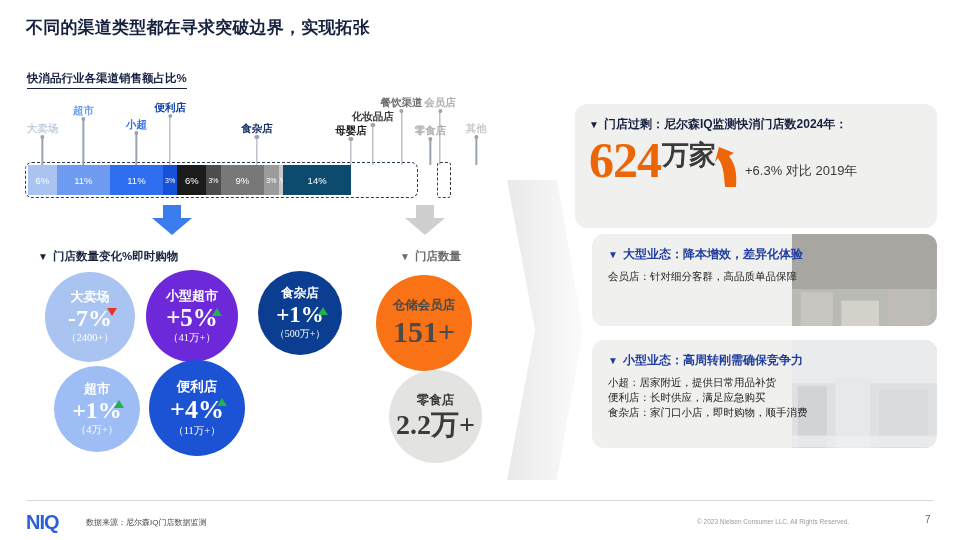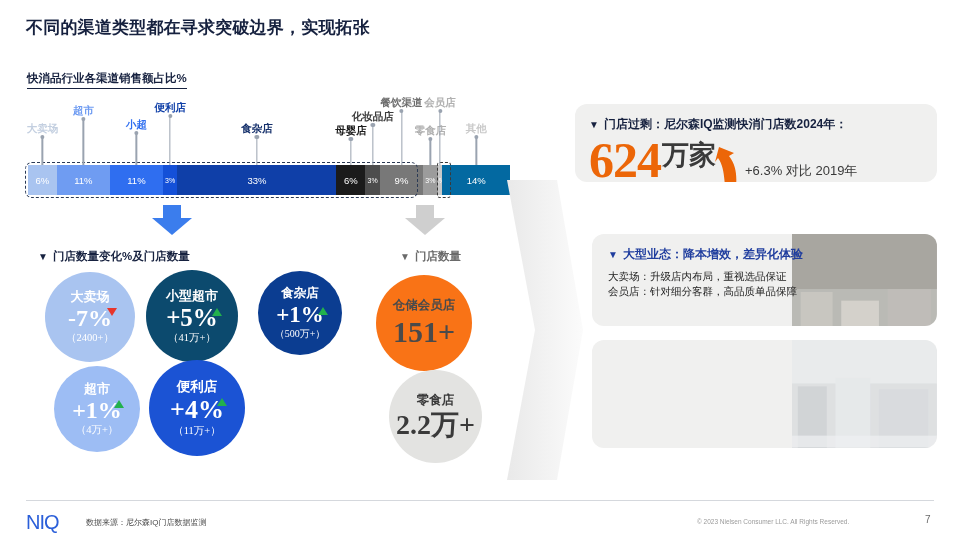--- a/index.html
+++ b/index.html
@@ -115,21 +115,21 @@
   }
   #kpi-unit { font-size: 27px; font-weight: bold; color: #3a3a3a; }
   #kpi-delta { font-size: 13px; color: #3a3a3a; white-space: nowrap; }
 
   
   #footer-rule {
     position: absolute; left: 26px; top: 500px; width: 908px; height: 1px; background: #d5d8dd;
   }
   #niq-logo {
     position: absolute; left: 26px; top: 511px;
-    font-size: 20px; font-weight: normal; color: #2b5fd9; letter-spacing: -1px;
+    font-size: 20px; font-weight: bold; color: #2b5fd9; letter-spacing: -1px;
     font-family: "Liberation Sans", sans-serif;
   }
   #source-note { position: absolute; left: 86px; top: 517px; font-size: 8px; color: #4a4a4a; text-align: center; }
   #copyright { position: absolute; left: 697px; top: 518px; font-size: 6.5px; color: #9b9b9b; }
   #page-num { position: absolute; left: 925px; top: 514px; font-size: 10px; color: #6a6a6a; }
 </style>
 </head>
 <body>
 
 <div id="slide-title">不同的渠道类型都在寻求突破边界，实现拓张</div>
@@ -142,39 +142,36 @@
       </div>
       <div class="bar-seg" style="width: 53.02px; background: rgb(111, 156, 242);">
         <span>11%</span>
       </div>
       <div class="bar-seg" style="width: 53.02px; background: rgb(47, 110, 240);">
         <span>11%</span>
       </div>
       <div class="bar-seg tiny" style="width: 14.46px; background: rgb(20, 80, 216);">
         <span>3%</span>
       </div>
-      <div class="bar-seg" style="width: 159.06px; background: rgb(15, 63, 168);">
-        <span>33%</span>
-      </div>
       <div class="bar-seg" style="width: 28.92px; background: rgb(27, 27, 27);">
         <span>6%</span>
       </div>
       <div class="bar-seg tiny" style="width: 14.46px; background: rgb(77, 77, 77);">
         <span>3%</span>
       </div>
       <div class="bar-seg" style="width: 43.38px; background: rgb(120, 120, 120);">
         <span>9%</span>
       </div>
       <div class="bar-seg tiny" style="width: 14.46px; background: rgb(156, 156, 156);">
         <span>3%</span>
       </div>
       <div class="bar-seg tiny" style="width: 4.82px; background: rgb(201, 201, 201);">
         <span>1%</span>
       </div>
-      <div class="bar-seg" style="width: 67.48px; background: #0369a1;">
+      <div class="bar-seg" style="width: 67.48px; background: #0c4a6e;">
         <span>14%</span>
       </div>
     </div>
   <div id="bar-dashed-outline"></div>
   <div id="bar-dashed-member"></div>
 <div class="bar-label" style="left: 14.46px; top: 26px; color: rgb(195, 207, 224);">大卖场</div>
     <div class="leader" style="left: 14.46px; top: 41px; height: 28px;"></div>
     <div class="bar-label" style="left: 55.43px; top: 8px; color: rgb(111, 156, 242);">超市</div>
     <div class="leader" style="left: 55.43px; top: 23px; height: 46px;"></div>
     <div class="bar-label" style="left: 108.45px; top: 22px; color: rgb(47, 110, 240);">小超</div>
@@ -200,21 +197,21 @@
 <div class="down-arrow" style="left:152px;top:205px;">
   <div class="shaft" style="background:#3b7ded;"></div>
   <div class="head" style="border-top-color:#3b7ded;"></div>
 </div>
 <div class="down-arrow" style="left:405px;top:205px;">
   <div class="shaft" style="background:#cfcfcf;"></div>
   <div class="head" style="border-top-color:#cfcfcf;"></div>
 </div>
 
 <div class="sec-head" style="left:38px;top:249px;color:#16213f;">
-  <span class="tri">▼</span><span>门店数量变化%及门店数量</span>
+  <span class="tri">▼</span><span>门店数量变化%即时购物</span>
 </div>
 <div class="sec-head" style="left:400px;top:249px;color:#6a6a6a;">
   <span class="tri">▼</span><span>门店数量</span>
 </div>
 
 <svg id="connector" viewBox="0 0 80 300">
   <defs>
     <linearGradient id="cg" x1="0" y1="0" x2="1" y2="0">
       <stop offset="0%" stop-color="#e9e9e9"></stop>
         <stop offset="100%" stop-color="#fbfbfb"></stop>
@@ -223,21 +220,21 @@
   <path d="M2,0 L52,0 L78,150 L52,300 L2,300 L30,150 Z" fill="url(#cg)"></path>
 </svg>
 
 <div id="bubble-layer">
     <div class="bubble" style="left: 45px; top: 272px; width: 90px; height: 90px; background: rgb(169, 196, 240); color: rgb(255, 255, 255);">
       <div class="bname" style="font-size:13px;margin-bottom:3px;">大卖场</div>
       <div class="bval" style="font-size:24px;margin-bottom:3px;font-family:'Liberation Serif',serif;">-7%</div>
       <div class="bsub" style="font-size:10.5px;font-family:'Liberation Serif',serif;">（2400+）</div>
       <div class="tri-dn" style="left: 62px; top: 36px;"></div>
     </div>
-    <div class="bubble" style="left: 146px; top: 270px; width: 92px; height: 92px; background: #0c4a6e; color: rgb(255, 255, 255);">
+    <div class="bubble" style="left: 146px; top: 270px; width: 92px; height: 92px; background: #6d28d9; color: rgb(255, 255, 255);">
       <div class="bname" style="font-size:13px;margin-bottom:3px;">小型超市</div>
       <div class="bval" style="font-size:25px;margin-bottom:3px;font-family:'Liberation Serif',serif;">+5%</div>
       <div class="bsub" style="font-size:10.5px;font-family:'Liberation Serif',serif;">（41万+）</div>
       <div class="tri-up" style="left: 66px; top: 38px;"></div>
     </div>
     <div class="bubble" style="left: 258px; top: 271px; width: 84px; height: 84px; background: rgb(11, 61, 145); color: rgb(255, 255, 255);">
       <div class="bname" style="font-size:12.5px;margin-bottom:3px;">食杂店</div>
       <div class="bval" style="font-size:23px;margin-bottom:3px;font-family:'Liberation Serif',serif;">+1%</div>
       <div class="bsub" style="font-size:10px;font-family:'Liberation Serif',serif;">（500万+）</div>
       <div class="tri-up" style="left: 60px; top: 36px;"></div>
@@ -257,21 +254,21 @@
     <div class="bubble" style="left: 376px; top: 275px; width: 96px; height: 96px; background: #f97316; color: rgb(74, 74, 74);">
       <div class="bname" style="font-size:12.5px;margin-bottom:6px;">仓储会员店</div>
       <div class="bval" style="font-size:30px;font-family:'Liberation Serif',serif;">151+</div>
     </div>
     <div class="bubble" style="left: 389px; top: 370px; width: 93px; height: 93px; background: rgb(227, 227, 225); color: rgb(58, 58, 58);">
       <div class="bname" style="font-size:12.5px;margin-bottom:5px;">零食店</div>
       <div class="bval" style="font-size:28px;font-family:'Liberation Serif',serif;">2.2万+</div>
     </div>
   </div>
 
-<div class="card" id="kpi-card" style="left:575px;top:104px;width:362px;height:78px;">
+<div class="card" id="kpi-card" style="left:575px;top:104px;width:362px;height:124px;">
   <div class="card-inner" style="padding:12px 14px 0 14px;">
     <div id="kpi-card-title">
       <span class="tri">▼</span><span>门店过剩：尼尔森IQ监测快消门店数2024年：</span>
     </div>
     <div style="display:flex;align-items:flex-end;margin-top:-2px;">
       <span id="kpi-number">624</span>
       <span id="kpi-unit" style="margin-left:1px;margin-bottom:16px;">万家</span>
       <svg width="26" height="40" viewBox="0 0 26 40" style="margin-bottom:2px;margin-left:-1px;">
         <path d="M10,40 C9,26 8,18 3,11 L0,15 L4,0 L19,6 L14,9 C21,18 22,28 21,40 Z" fill="#ec6608"></path>
       </svg>
@@ -287,34 +284,43 @@
     <rect x="6" y="40" width="22" height="60" fill="#a8a49a"></rect>
     <rect x="34" y="46" width="26" height="54" fill="#bdb9ae"></rect>
     <rect x="66" y="38" width="30" height="62" fill="#97938a"></rect>
     <rect x="0" y="72" width="100" height="6" fill="#c9c5ba" opacity=".6"></rect>
   </svg>
   <div class="card-inner" style="padding:12px 12px 0 16px;">
     <div class="card-title">
       <span class="tri">▼</span><span>大型业态：降本增效，差异化体验</span>
     </div>
     <div style="margin-top:6px;">
-      <div class="card-line">大卖场：升级店内布局，重视选品保证</div>
       <div class="card-line">会员店：针对细分客群，高品质单品保障</div>
     </div>
   </div>
 </div>
 
 <div class="card" id="card-small" style="left:592px;top:340px;width:345px;height:108px;">
   <svg class="card-photo" viewBox="0 0 100 100" preserveAspectRatio="none">
     <rect width="100" height="100" fill="#cfd3d6"></rect>
     <rect x="0" y="0" width="100" height="30" fill="#e4e7e9"></rect>
     <rect x="4" y="32" width="20" height="68" fill="#b9bec2"></rect>
     <rect x="30" y="26" width="24" height="74" fill="#dfe3e6"></rect>
     <rect x="60" y="34" width="34" height="66" fill="#c6cbcf"></rect>
     <rect x="0" y="66" width="100" height="8" fill="#eef1f3" opacity=".7"></rect>
   </svg>
+  <div class="card-inner" style="padding:12px 0 0 16px;">
+    <div class="card-title">
+      <span class="tri">▼</span><span>小型业态：高周转刚需确保竞争力</span>
+    </div>
+    <div style="margin-top:6px;">
+      <div class="card-line">小超：居家附近，提供日常用品补货</div>
+      <div class="card-line">便利店：长时供应，满足应急购买</div>
+      <div class="card-line">食杂店：家门口小店，即时购物，顺手消费</div>
+    </div>
+  </div>
 </div>
 
 <div id="footer-rule"></div>
 <div id="niq-logo">NIQ</div>
 <div id="source-note">数据来源：尼尔森IQ门店数据监测</div>
 <div id="copyright">© 2023 Nielsen Consumer LLC. All Rights Reserved.</div>
 <div id="page-num">7</div>
 
 </body></html>

